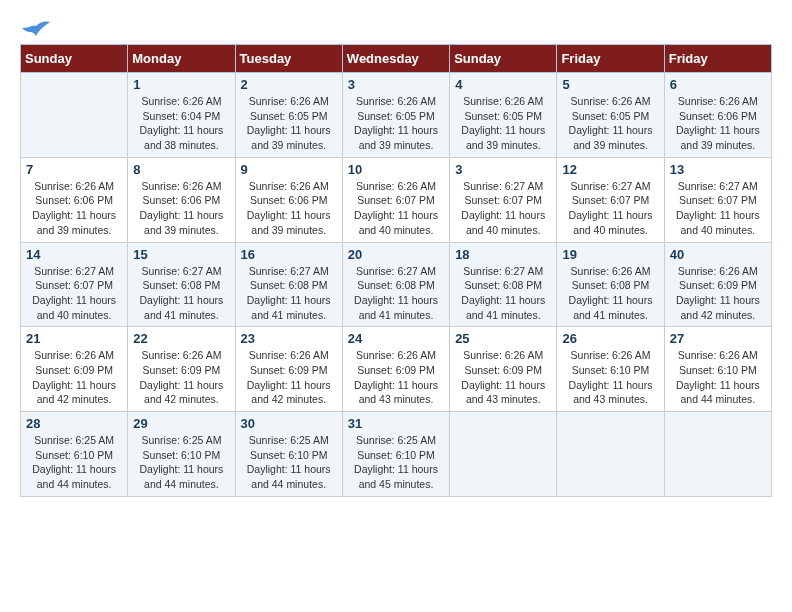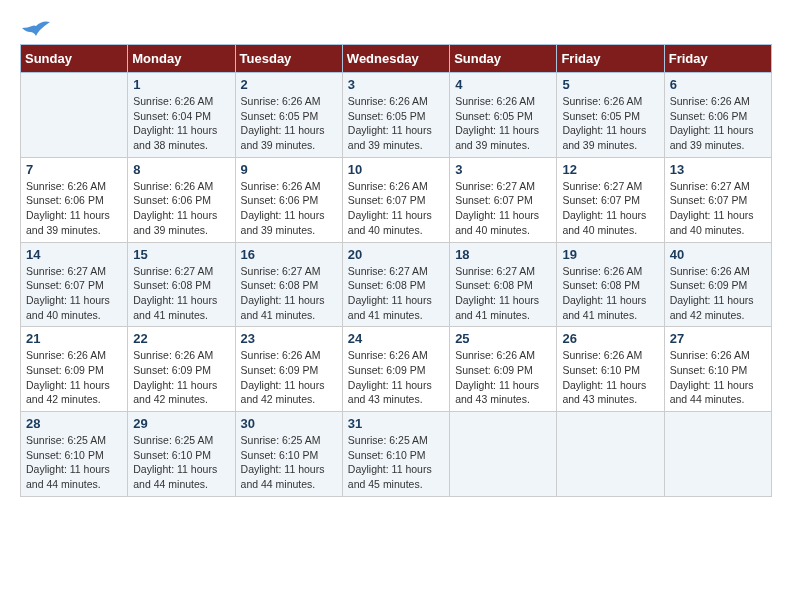--- a/index.html
+++ b/index.html
@@ -65,20 +65,21 @@
       font-size: 13px;
       font-weight: bold;
       color: #1a3a5c;
       display: block;
       margin-bottom: 2px;
     }
     .day-info {
       color: #333;
       font-size: 10.5px;
       line-height: 1.4;
+      text-align: center;
     }
   </style>
 </head>
 <body>
 
 <div class="header">
   <div class="logo">
     <div style="display:flex; align-items:center; gap:0px;">
       <span style="font-size:22px; font-weight:bold; color:#1a3a5c;"></span>
       <svg width="28" height="22" viewBox="0 0 28 22" style="margin-left:2px; margin-top:-2px;">

